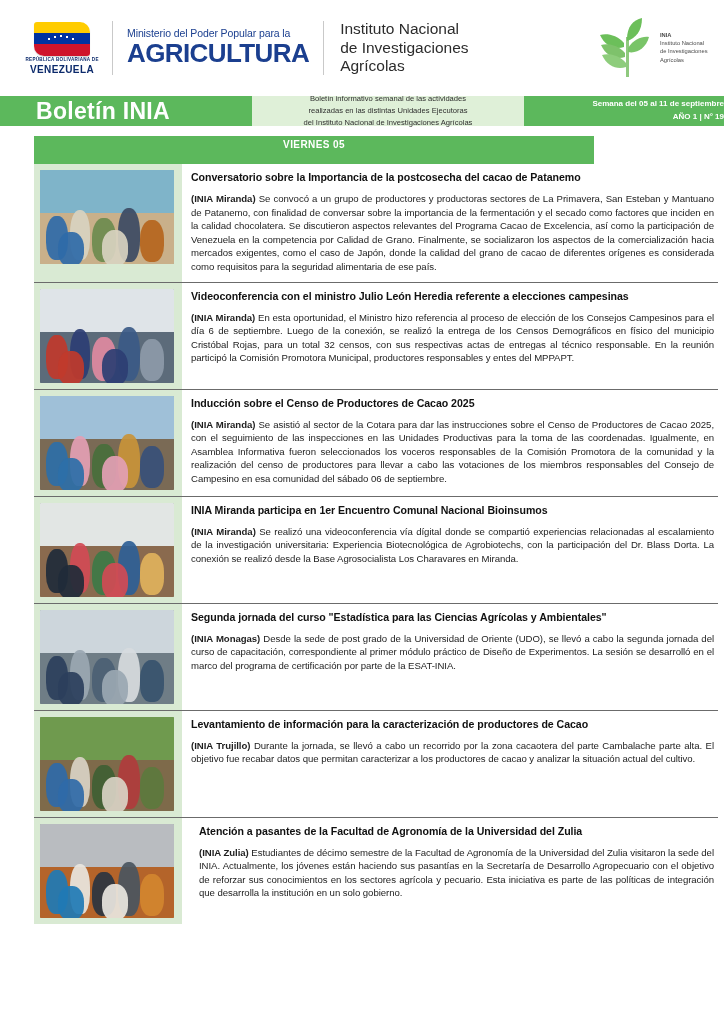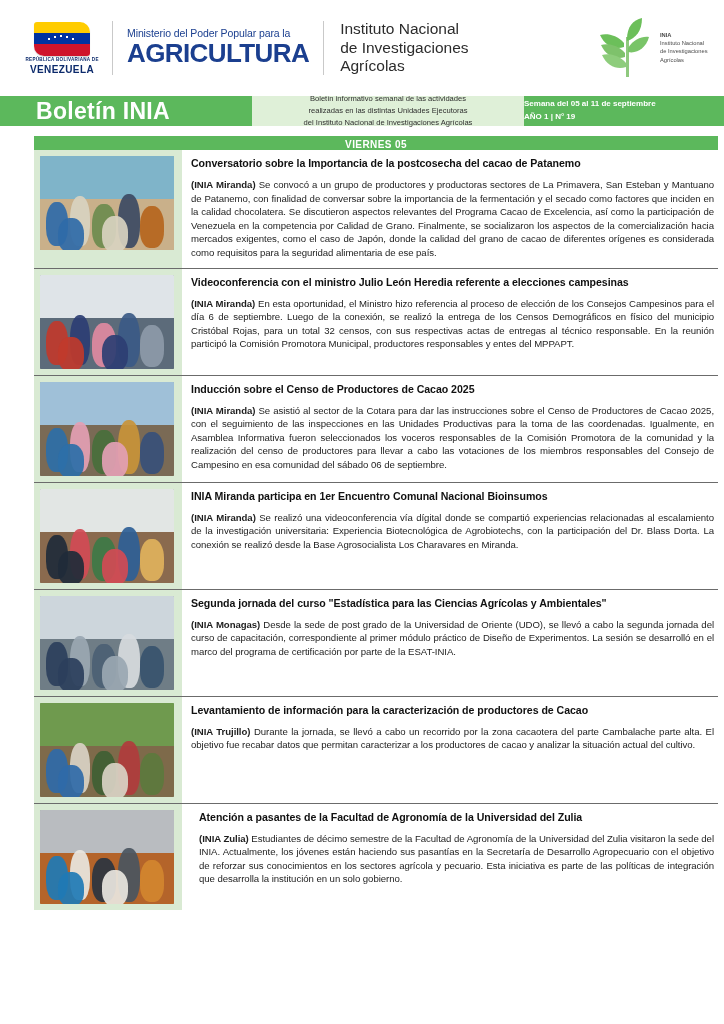--- a/index.html
+++ b/index.html
@@ -155,37 +155,37 @@
     color: #ffffff;
     font-size: 8px;
     font-weight: bold;
     line-height: 1.6;
     text-align: center;
     width: 200px;
     flex: 0 0 auto;
     display: flex;
     flex-direction: column;
     justify-content: center;
-    align-items: flex-start;
+    align-items: flex-end;
   }
 
   
   .content {
     padding: 10px 8px 0 34px;
     box-sizing: border-box;
   }
   .daybar {
     background: #5cb85c;
     color: #ffffff;
     font-size: 10px;
     font-weight: bold;
     letter-spacing: .4px;
     text-align: center;
-    padding: 3px 0 0 0;
-    width: 684px;
+    padding: 3px 0 14px 0;
+    width: 560px;
     box-sizing: border-box;
   }
   .articles {
     width: 684px;
     box-sizing: border-box;
   }
   .article {
     display: flex;
     border-bottom: 1px solid #6b6b6b;
     box-sizing: border-box;

